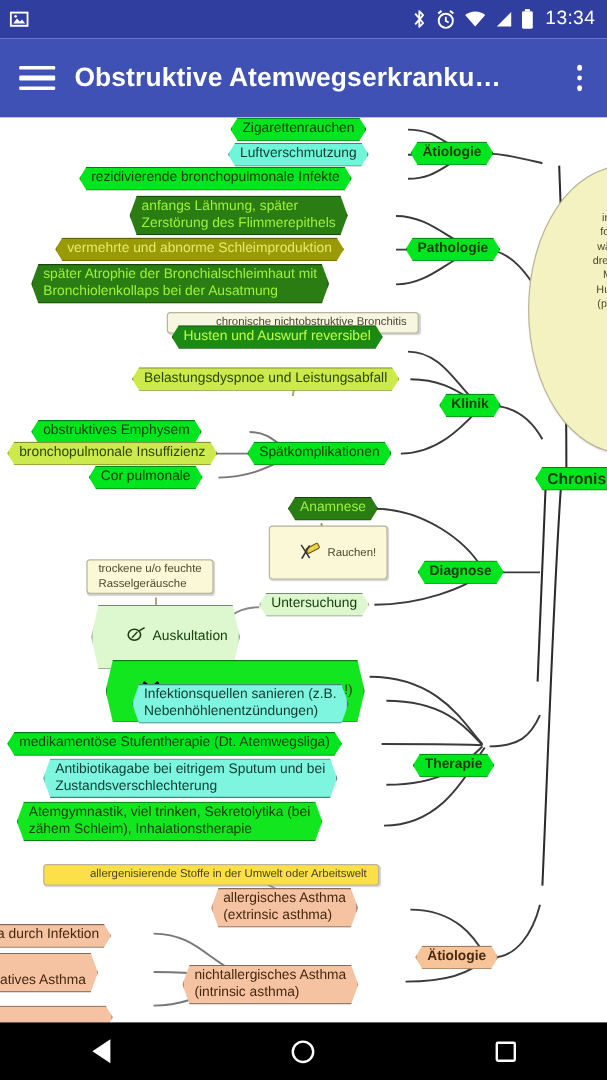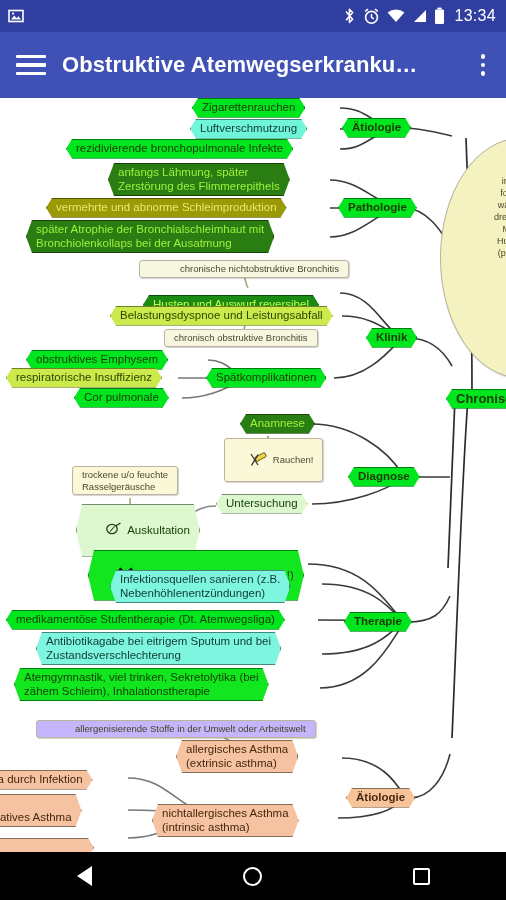--- a/index.html
+++ b/index.html
@@ -76,21 +76,21 @@
   .c-darkgreen2  { background:#1b8a12; color:#bfff4d; }
   .c-olive       { background:#9a9a06; color:#e8e86a; }
   .c-yellowgreen { background:#cdea4c; color:#2b4600; }
   .c-cyan        { background:#6ff5d8; color:#123d33; }
   .c-cyan2       { background:#7ef5df; color:#0f3b32; }
   .c-palegreen   { background:#ddf7cf; color:#17420a; }
   .c-cream       { background:#fbf8d8; color:#4b4728; }
   .c-cream2      { background:#f7f6e0; color:#4a4730; }
   .c-peach       { background:#f7c49a; color:#4a2a10; }
   .c-salmon      { background:#f6c3a2; color:#44270f; }
-  .c-lemon       { background:#c4b5fd; color:#45441f;padding-left:38px; }
+  .c-lemon       { background:#fde047; color:#45441f;padding-left:38px; }
 
   .who-bubble{
     position:absolute;
     background:#f5f2c2;
     border:1px solid #b9b49a;
     border-radius:50%/50%;
     box-shadow:1px 1px 2px rgba(0,0,0,.2);
     text-align:center;
     color:#4b4728;
     font-size:9px; line-height:12px;
@@ -253,26 +253,25 @@
 
   <div class="node c-brightgreen" style="left:338px; top:100px; font-weight:bold;">Pathologie</div>
   <div class="node c-olive" style="left:46px; top:100px;">vermehrte und abnorme Schleimproduktion</div>
   <div class="node c-darkgreen" style="left:108px; top:65px;">anfangs Lähmung, später
 Zerstörung des Flimmerepithels</div>
   <div class="node c-darkgreen" style="left:26px; top:122px;">später Atrophie der Bronchialschleimhaut mit
 Bronchiolenkollaps bei der Ausatmung</div>
 
   <div class="node c-brightgreen" style="left:366px; top:230px; font-weight:bold;">Klinik</div>
   <div class="node note c-cream2" style="left:139px; top:162px;padding-left:40px;">chronische nichtobstruktive Bronchitis</div>
-  <div class="node c-darkgreen2" style="left:143px; top:197px;text-align:right;">Husten und Auswurf reversibel</div>
+  <div class="node c-darkgreen2" style="left:143px; top:173px;text-align:right;">Husten und Auswurf reversibel</div>
   <div class="node c-yellowgreen" style="left:110px; top:208px;">Belastungsdyspnoe und Leistungsabfall</div>
-  <div class="node note c-cream2" style="left:164px; top:231px;">chronisch obstruktive Bronchitis</div>
   <div class="node c-brightgreen" style="left:206px; top:270px;">Spätkomplikationen</div>
   <div class="node c-brightgreen" style="left:26px; top:252px;">obstruktives Emphysem</div>
-  <div class="node c-yellowgreen" style="left:6px; top:270px;">respiratorische Insuffizienz</div>
+  <div class="node c-yellowgreen" style="left:6px; top:270px;">bronchopulmonale Insuffizienz</div>
   <div class="node c-brightgreen" style="left:74px; top:290px;">Cor pulmonale</div>
 
   <div class="node c-brightgreen" style="left:348px; top:369px; font-weight:bold;">Diagnose</div>
   <div class="node c-darkgreen" style="left:240px; top:316px;">Anamnese</div>
   <div class="node c-palegreen" style="left:216px; top:396px;">Untersuchung</div>
 
   <div class="node note c-cream" style="left:224px; top:340px; padding:0 8px;">
     <span class="ico">
       <svg width="20" height="16" viewBox="0 0 20 16">
         <rect x="6" y="4" width="11" height="4.5" rx="1" transform="rotate(-28 11 6)" fill="#f0d14a" stroke="#6a5a12" stroke-width=".9"></rect>
@@ -290,21 +289,21 @@
     <span class="ico">
       <svg width="18" height="16" viewBox="0 0 18 16">
         <ellipse cx="7" cy="8" rx="5.2" ry="4.6" fill="none" stroke="#1e3d14" stroke-width="1.3"></ellipse>
         <path d="M10.5 5 L15.5 2" stroke="#1e3d14" stroke-width="1.3"></path>
         <path d="M5 10.5 L9.5 5.5" stroke="#1e3d14" stroke-width="1.1"></path>
       </svg>
     </span>
     <span>Auskultation</span>
   </div>
 
-  <div class="node c-brightgreen" style="left:344px; top:514px; font-weight:bold;">Therapie</div>
+  <div class="node c-brightgreen" style="left:344px; top:530px; font-weight:bold;">Therapie</div>
 
   <div class="node c-brightgreen2" style="left:88px; top:452px; padding:1px 9px;">
     <span class="ico">
       <svg width="18" height="16" viewBox="0 0 18 16">
         <path d="M2.5 2.5 L15 13.5 M15 2.5 L2.5 13.5" stroke="#000" stroke-width="2.4"></path>
       </svg>
     </span>
     <span>Gifte ausschalten (Zigaretten!)</span>
   </div>
 

